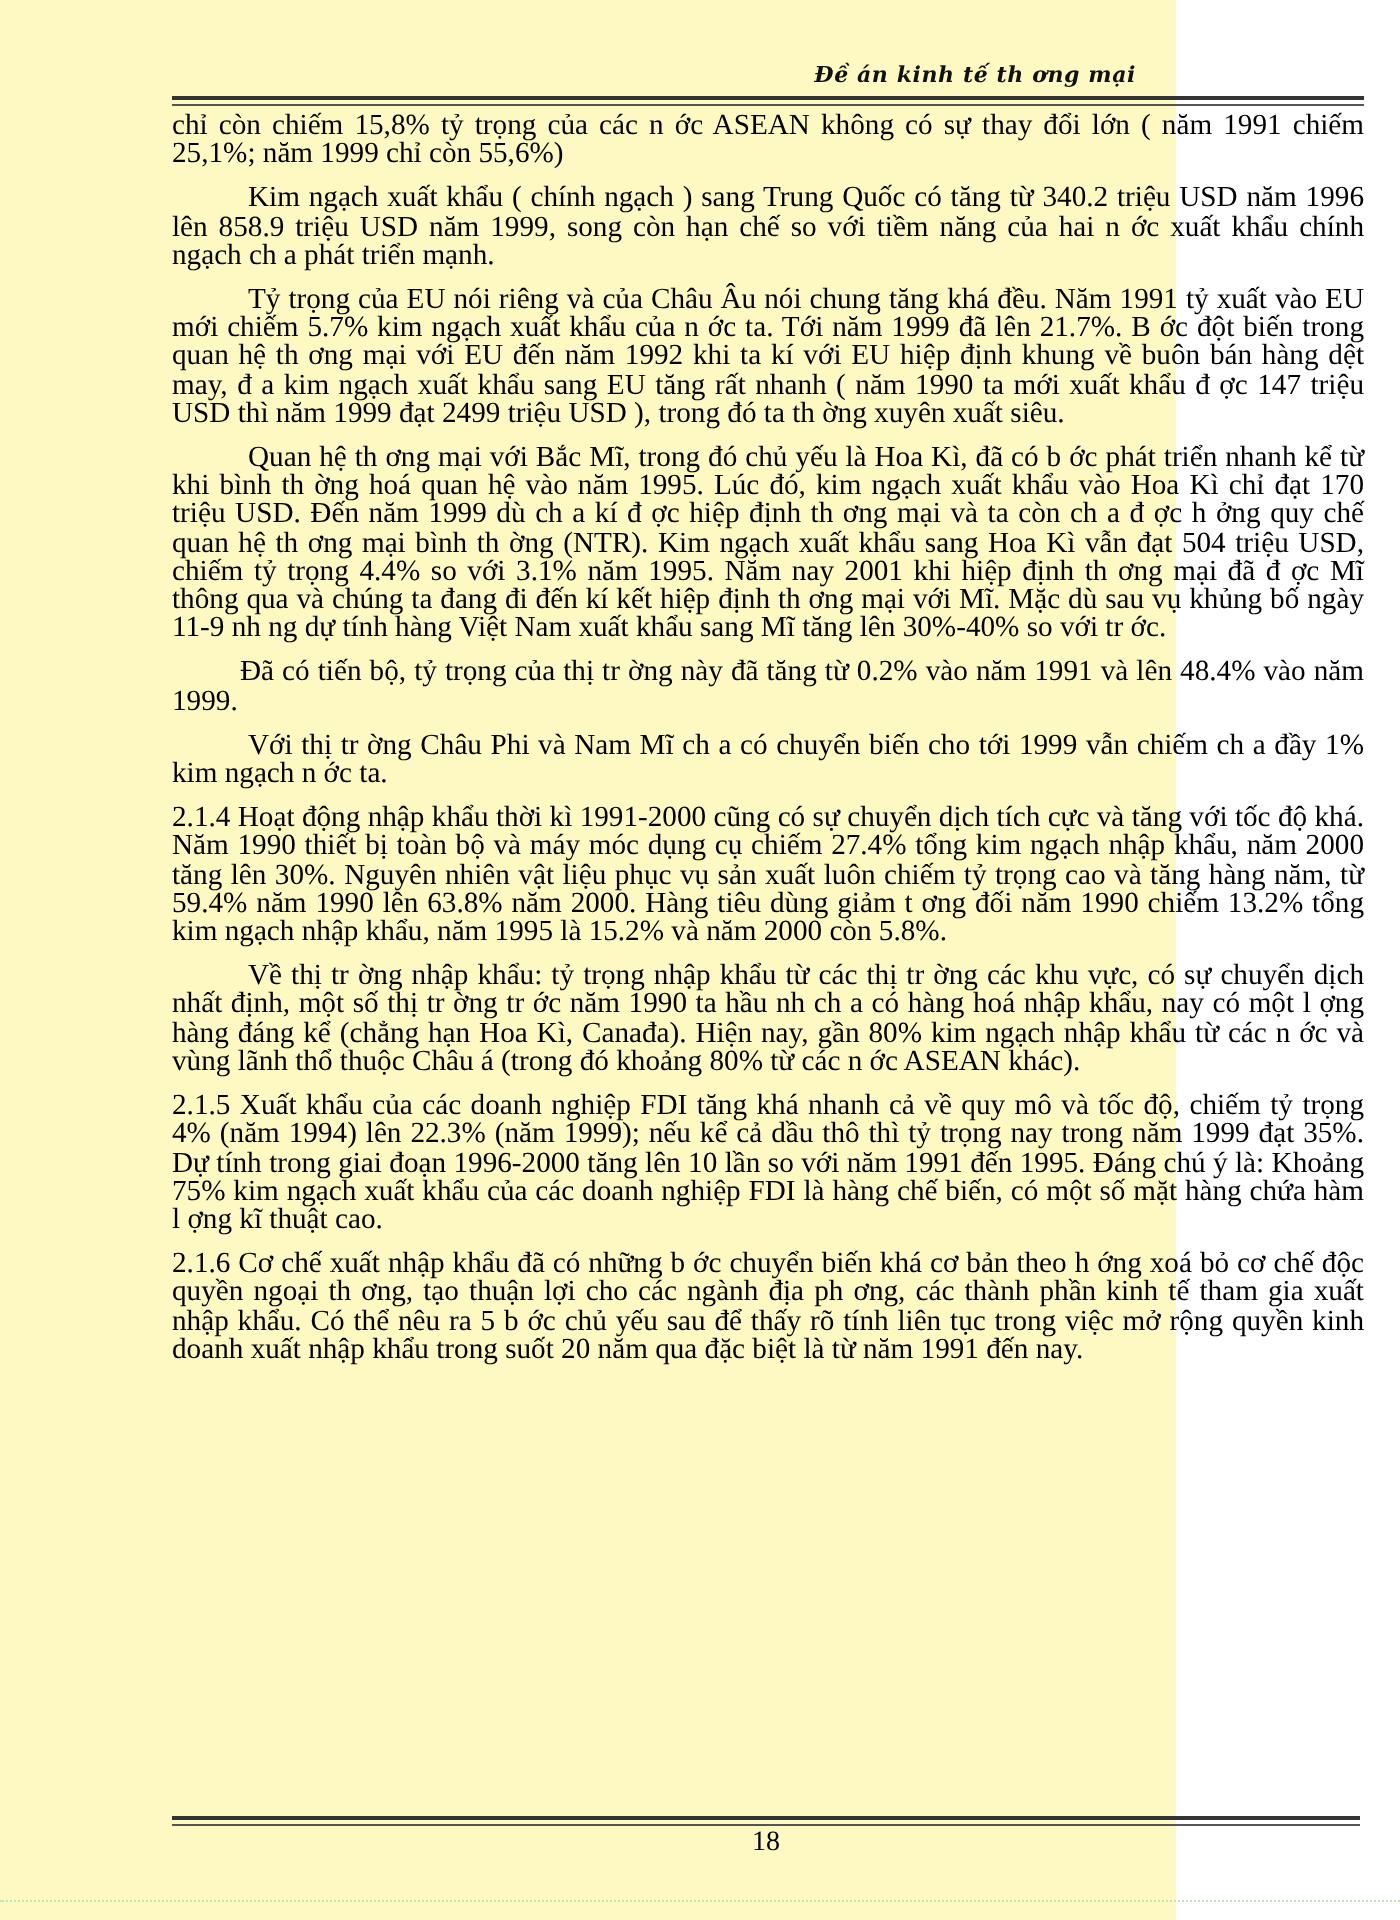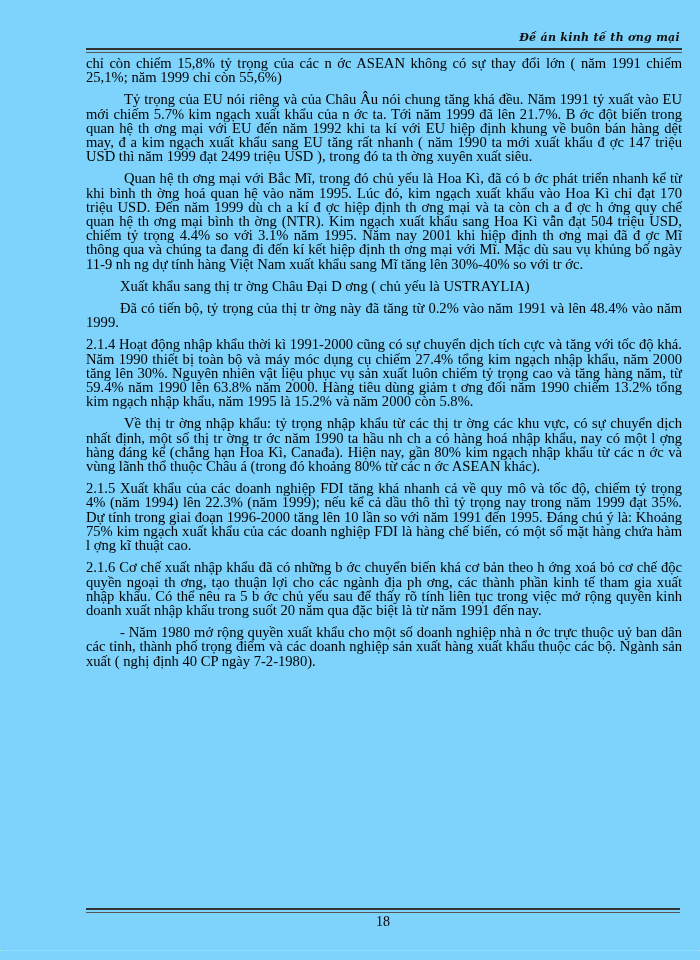--- a/index.html
+++ b/index.html
@@ -1,17 +1,17 @@
 <!DOCTYPE html>
 <html><head>
   <meta charset="utf-8">
   <style>
     html, body { margin: 0; padding: 0; background: #ffffff; }
     body { width: 700px; height: 960px; position: relative; overflow: hidden; }
-    .page { position: absolute; left: 0; top: 0; width: 700px; height: 960px; background: #7dd3fc; }
+    .page { position: absolute; left: 0; top: 0; width: 588px; height: 960px; background: #fef9c3; }
     .header-title {
       position: absolute; right: 20px; top: 31px;
       font-family: "DejaVu Serif", serif; font-style: italic; font-weight: bold;
       font-size: 11px; color: #111; letter-spacing: 0.3px;
     }
     .rule {
       position: absolute; left: 86px; width: 596px; height: 2px;
       border-top: 2px solid #333; border-bottom: 1px solid #555;
     }
     .rule.top { top: 48px; left: 86px; width: 596px; }
@@ -35,27 +35,27 @@
   </style>
 </head>
 <body>
 
 <div class="page">
   <div class="header-title">Đề án kinh tế th ơng  mại</div>
   <div class="rule top"></div>
 
   <div class="body-text">
     <p class="plain">chỉ còn chiếm 15,8% tỷ trọng của các n ớc ASEAN không có sự thay đổi lớn ( năm 1991 chiếm 25,1%; năm 1999 chỉ còn 55,6%)</p>
+    <p class="indent">Kim ngạch xuất khẩu ( chính ngạch ) sang Trung Quốc có tăng từ 340.2 triệu USD năm 1996 lên 858.9 triệu USD năm 1999, song còn hạn chế so với tiềm năng của hai n ớc xuất khẩu chính ngạch ch a phát triển mạnh.</p>
     <p class="indent">Tỷ trọng của EU nói riêng và của Châu Âu nói chung tăng khá đều. Năm 1991 tỷ xuất vào EU mới chiếm 5.7% kim ngạch xuất khẩu của n ớc ta. Tới năm 1999 đã lên 21.7%. B ớc đột biến trong quan hệ th ơng mại với EU đến năm 1992 khi ta kí với EU hiệp định khung về buôn bán hàng dệt may, đ a kim ngạch xuất khẩu sang EU tăng rất nhanh ( năm 1990 ta mới xuất khẩu đ ợc 147 triệu USD thì năm 1999 đạt 2499 triệu USD ), trong đó ta th ờng xuyên xuất siêu.</p>
     <p class="indent">Quan hệ th ơng mại với Bắc Mĩ, trong đó chủ yếu là Hoa Kì, đã có b ớc phát triển nhanh kể từ khi bình th ờng hoá quan hệ vào năm 1995. Lúc đó, kim ngạch xuất khẩu vào Hoa Kì chỉ đạt 170 triệu USD. Đến năm 1999 dù ch a kí đ ợc hiệp định th ơng mại và ta còn ch a đ ợc h ởng quy chế quan hệ th ơng mại bình th ờng (NTR). Kim ngạch xuất khẩu sang Hoa Kì vẫn đạt 504 triệu USD, chiếm tỷ trọng 4.4% so với 3.1% năm 1995. Năm nay 2001 khi hiệp định th ơng mại đã đ ợc Mĩ thông qua và chúng ta đang đi đến kí kết hiệp định th ơng mại với Mĩ. Mặc dù sau vụ khủng bố ngày 11-9 nh ng dự tính hàng Việt Nam xuất khẩu sang Mĩ tăng lên 30%-40% so với tr ớc.</p>
-    <p class="indent2">Xuất khẩu sang thị tr ờng Châu Đại D ơng ( chủ yếu là USTRAYLIA)</p>
     <p class="indent2">Đã có tiến bộ, tỷ trọng của thị tr ờng này đã tăng từ 0.2% vào năm 1991 và lên 48.4% vào năm 1999.</p>
+    <p class="indent">Với thị tr ờng Châu Phi và Nam Mĩ ch a có chuyển biến cho tới 1999 vẫn chiếm ch a đầy 1% kim ngạch n ớc ta.</p>
     <p class="plain">2.1.4 Hoạt động nhập khẩu thời kì 1991-2000 cũng có sự chuyển dịch tích cực và tăng với tốc độ khá. Năm 1990 thiết bị toàn bộ và máy móc dụng cụ chiếm 27.4% tổng kim ngạch nhập khẩu, năm 2000 tăng lên 30%. Nguyên nhiên vật liệu phục vụ sản xuất luôn chiếm tỷ trọng cao và tăng hàng năm, từ 59.4% năm 1990 lên 63.8% năm 2000. Hàng tiêu dùng giảm t ơng đối năm 1990 chiếm 13.2% tổng kim ngạch nhập khẩu, năm 1995 là 15.2% và năm 2000 còn 5.8%.</p>
     <p class="indent">Về thị tr ờng nhập khẩu: tỷ trọng nhập khẩu từ các thị tr ờng các khu vực, có sự chuyển dịch nhất định, một số thị tr ờng tr ớc năm 1990 ta hầu nh ch a có hàng hoá nhập khẩu, nay có một l ợng hàng đáng kể (chẳng hạn Hoa Kì, Canađa). Hiện nay, gần 80% kim ngạch nhập khẩu từ các n ớc và vùng lãnh thổ thuộc Châu á (trong đó khoảng 80% từ các n ớc ASEAN khác).</p>
     <p class="plain">2.1.5 Xuất khẩu của các doanh nghiệp FDI tăng khá nhanh cả về quy mô và tốc độ, chiếm tỷ trọng 4% (năm 1994) lên 22.3% (năm 1999); nếu kể cả dầu thô thì tỷ trọng nay trong năm 1999 đạt 35%. Dự tính trong giai đoạn 1996-2000 tăng lên 10 lần so với năm 1991 đến 1995. Đáng chú ý là: Khoảng 75% kim ngạch xuất khẩu của các doanh nghiệp FDI là hàng chế biến, có một số mặt hàng chứa hàm l ợng kĩ thuật cao.</p>
     <p class="plain">2.1.6 Cơ chế xuất nhập khẩu đã có những b ớc chuyển biến khá cơ bản theo h ớng xoá bỏ cơ chế độc quyền ngoại th ơng, tạo thuận lợi cho các ngành địa ph ơng, các thành phần kinh tế tham gia xuất nhập khẩu. Có thể nêu ra 5 b ớc chủ yếu sau để thấy rõ tính liên tục trong việc mở rộng quyền kinh doanh xuất nhập khẩu trong suốt 20 năm qua đặc biệt là từ năm 1991 đến nay.</p>
-    <p class="indent2">- Năm 1980 mở rộng quyền xuất khẩu cho một số doanh nghiệp nhà n ớc trực thuộc uỷ ban dân các tỉnh, thành phố trọng điểm và các doanh nghiệp sản xuất hàng xuất khẩu thuộc các bộ. Ngành sản xuất ( nghị định 40 CP ngày 7-2-1980).</p>
   </div>
 
   <div class="rule bottom"></div>
   <div class="page-number">18</div>
   <div class="bottom-dots"></div>
 </div>
 
 </body></html>

